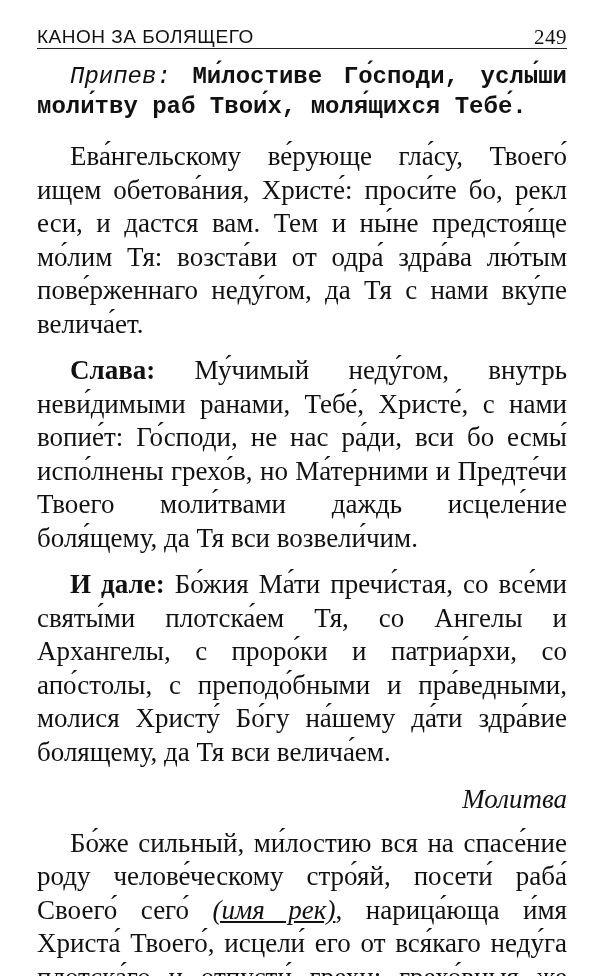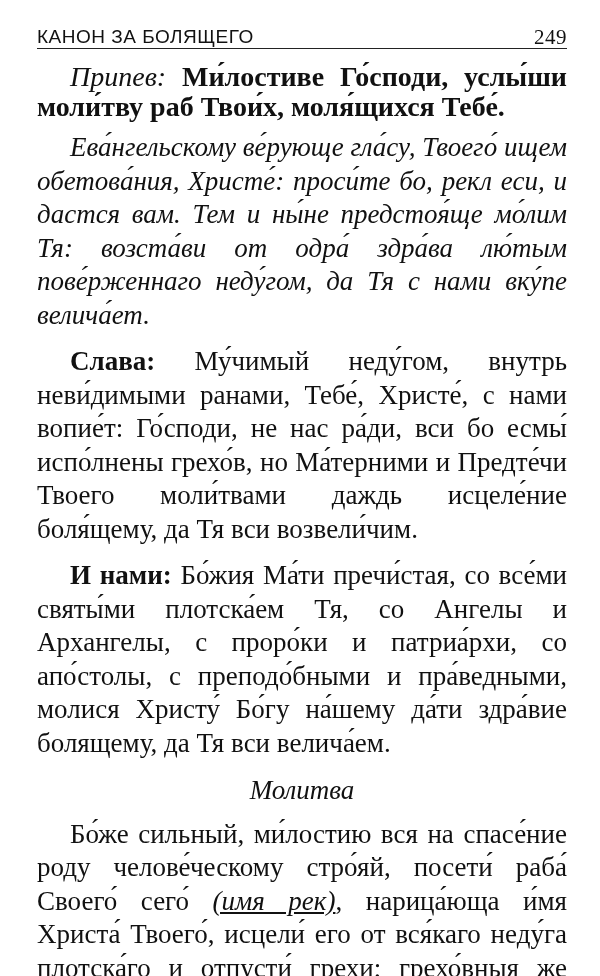--- a/index.html
+++ b/index.html
@@ -11,44 +11,44 @@
     font-family: "Liberation Sans", sans-serif; font-size: 19px; letter-spacing: 0.5px; text-decoration: underline;
   }
   .running-head .title { position: absolute; left: 0; top: 2px; }
   .running-head .pageno { position: absolute; right: 0; top: 1px; font-family: "Liberation Serif", serif; font-size: 21px; }
   .body-text {
     position: absolute; top: 62px; left: 0; width: 530px;
     font-family: "Liberation Serif", serif; font-size: 27px; line-height: 33.5px;
     text-align: justify; hyphens: manual;
   }
   .body-text p { margin: 0; text-indent: 33px; }
-  .body-text p.gap { margin-top: 9px; font-style: italic; }
+  .body-text p.gap { margin-top: 18px; }
   .body-text p.tight { margin-top: 13px; }
-  .refrain { font-size: 28px; line-height: 30px; }
+  .refrain { font-size: 24px; line-height: 30px; font-family: Liberation Mono, monospace; }
   .refrain .label { font-style: italic; }
   .refrain .bold { font-weight: bold; }
   .lbl { font-weight: bold; }
-  .heading { text-align: center; font-style: italic; text-indent: 0 !important; margin-top: 14px !important; margin-bottom: 10px !important; }
+  .heading { text-align: right; font-style: italic; text-indent: 0 !important; margin-top: 14px !important; margin-bottom: 10px !important; }
   .ital { font-style: italic; text-decoration: underline; }
 </style>
 </head>
 <body>
 
 <div class="page">
   <div class="running-head">
     <span class="title">КАНОН ЗА БОЛЯЩЕГО</span>
     <span class="pageno">249</span>
   </div>
 
   <div class="body-text">
     <p class="refrain"><span class="label">Припев:</span> <span class="bold">Ми́лостиве Го́споди, услы́ши моли́тву раб Твои́х, моля́щихся Тебе́.</span></p>
 
     <p class="gap"><span>Ева́нгельскому ве́рующе гла́су, Твоего́ ищем обетова́ния, Христе́: проси́те бо, рекл еси, и дастся вам. Тем и ны́не предстоя́ще мо́лим Тя: возста́ви от одра́ здра́ва лю́тым пове́рженнаго неду́гом, да Тя с нами вку́пе велича́ет.</span></p>
 
     <p class="tight"><span class="lbl">Слава:</span> <span>Му́чимый неду́гом, внутрь неви́димыми ранами, Тебе́, Христе́, с нами вопие́т: Го́споди, не нас ра́ди, вси бо есмы́ испо́лнены грехо́в, но Ма́терними и Предте́чи Твоего моли́твами даждь исцеле́ние боля́щему, да Тя вси возвели́чим.</span></p>
 
-    <p class="tight"><span class="lbl">И нами:</span> <span>Бо́жия Ма́ти пречи́стая, со все́ми святы́ми плотска́ем Тя, со Ангелы и Архангелы, с проро́ки и патриа́рхи, со апо́столы, с преподо́бными и пра́ведными, молися Христу́ Бо́гу на́шему да́ти здра́вие болящему, да Тя вси велича́ем.</span></p>
+    <p class="tight"><span class="lbl">И дале:</span> <span>Бо́жия Ма́ти пречи́стая, со все́ми святы́ми плотска́ем Тя, со Ангелы и Архангелы, с проро́ки и патриа́рхи, со апо́столы, с преподо́бными и пра́ведными, молися Христу́ Бо́гу на́шему да́ти здра́вие болящему, да Тя вси велича́ем.</span></p>
 
     <p class="heading">Молитва</p>
 
     <p><span>Бо́же сильный, ми́лостию вся на спасе́ние роду челове́ческому стро́яй, посети́ раба́ Своего́ сего́ </span><span class="ital">(имя рек)</span><span>, нарица́юща и́мя Христа́ Твоего́, исцели́ его от вся́каго неду́га плотска́го и отпусти́ грехи; грехо́вныя же собла́зны и всяку напа́сть, и вся́ко нашествие неприя́зненно дале́че сотвори́ от раба Твоего́. И воздви́гни его от одра́ болезненнаго и да́руй его Це́ркви Твоей здра́ва душе́ю и те́лом, де́лы до́брыми сла́вяща</span></p>
   </div>
 </div>
 
 </body></html>

